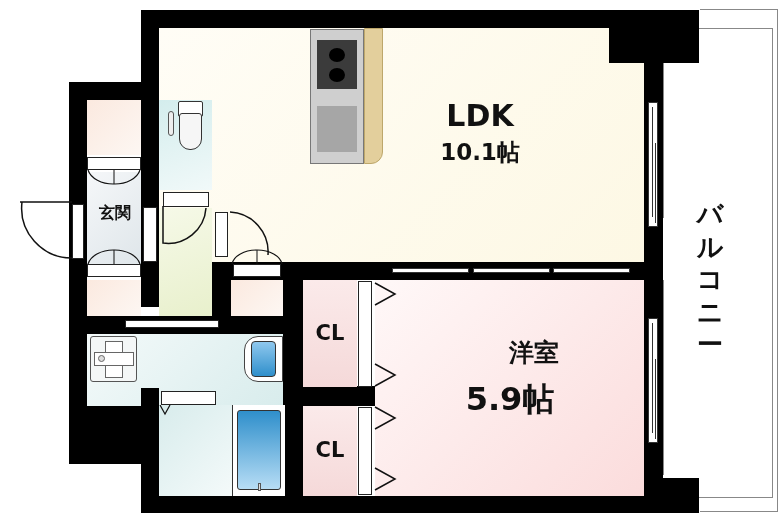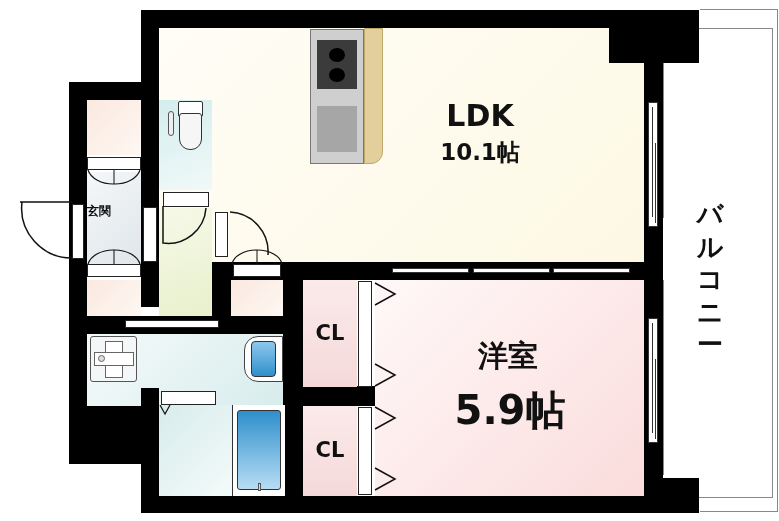--- a/index.html
+++ b/index.html
@@ -71,21 +71,21 @@
 <div class="abs" style="left:159px;top:100px;width:53px;height:90px;background:linear-gradient(160deg,#d4eded,#f1f9f9);"></div>
 <div class="abs" style="left:178px;top:101px;width:25px;height:16px;background:#fff;border:1px solid #333;border-radius:2px;"></div>
 <div class="abs" style="left:179px;top:113px;width:23px;height:37px;background:#f6f6f6;border:1px solid #333;border-radius:3px 3px 11px 11px;"></div>
 <div class="abs" style="left:168px;top:111px;width:6px;height:25px;background:#eee;border:1px solid #555;border-radius:3px;"></div>
 <div class="abs" style="left:163px;top:192px;width:46px;height:15px;background:#fff;border:1px solid #222;"></div>
 
 <div class="abs" style="left:87px;top:100px;width:54px;height:55px;background:linear-gradient(135deg,#fbe9df,#fdf7f3);"></div>
 <div class="abs" style="left:87px;top:157px;width:54px;height:13px;background:#fff;border:1px solid #222;"></div>
 
 <div class="abs" style="left:87px;top:172px;width:54px;height:92px;background:linear-gradient(135deg,#f5f7f9,#dfe6ea);"></div>
-<div class="label" style="left:72px;top:205px;width:54px;font-size:12px;">玄関</div>
+<div class="label" style="left:88px;top:205px;width:54px;font-size:16px;">玄関</div>
 <svg class="abs" style="left:20px;top:200px;" width="60" height="62">
   <path d="M0 2 L52 2 M2 2 A50 50 0 0 0 52 58" fill="none" stroke="#111" stroke-width="1.5"></path>
 </svg>
 <div class="abs white stroke" style="left:72px;top:204px;width:12px;height:55px;"></div>
 <div class="abs white stroke" style="left:143px;top:207px;width:14px;height:55px;"></div>
 
 <div class="abs" style="left:159px;top:208px;width:53px;height:108px;background:linear-gradient(160deg,#f6f9e8,#e8f0cc);"></div>
 <svg class="abs" style="left:162px;top:206px;" width="48" height="40">
   <path d="M1 0 L1 37 A38 38 0 0 0 44 2" fill="none" stroke="#111" stroke-width="1.5"></path>
 </svg>
@@ -129,22 +129,22 @@
 <div class="abs white stroke" style="left:358px;top:281px;width:14px;height:106px;"></div>
 <div class="abs white stroke" style="left:358px;top:407px;width:14px;height:88px;"></div>
 
 <div class="abs" style="left:375px;top:280px;width:269px;height:216px;background:linear-gradient(135deg,#fff8f8,#fbdcdc);"></div>
 <svg class="abs" style="left:373px;top:280px;" width="30" height="216">
   <path d="M2 3 L22 14 L2 25" fill="none" stroke="#111" stroke-width="1.5"></path>
   <path d="M2 84 L22 95 L2 106" fill="none" stroke="#111" stroke-width="1.5"></path>
   <path d="M2 127 L22 138 L2 149" fill="none" stroke="#111" stroke-width="1.5"></path>
   <path d="M2 188 L22 199 L2 210" fill="none" stroke="#111" stroke-width="1.5"></path>
 </svg>
-<div class="label" style="left:448px;top:340px;width:120px;font-size:30px;">洋室</div>
-<div class="label" style="left:440px;top:383px;width:140px;font-size:40px;margin-top:6px;">5.9帖</div>
+<div class="label" style="left:474px;top:340px;width:120px;font-size:25px;">洋室</div>
+<div class="label" style="left:440px;top:383px;width:140px;font-size:32px;">5.9帖</div>
 
 <div class="abs" style="left:392px;top:268px;width:77px;height:5px;background:#fff;border:1px solid #333;"></div>
 <div class="abs" style="left:473px;top:268px;width:77px;height:5px;background:#fff;border:1px solid #333;"></div>
 <div class="abs" style="left:553px;top:268px;width:77px;height:5px;background:#fff;border:1px solid #333;"></div>
 
 <div class="abs" style="left:648px;top:102px;width:10px;height:125px;background:#fff;border:1px solid #333;">
   <div class="abs" style="left:3px;top:4px;width:1px;height:110px;background:#333;"></div>
   <div class="abs" style="left:6px;top:40px;width:1px;height:80px;background:#333;"></div>
 </div>
 <div class="abs" style="left:648px;top:318px;width:10px;height:125px;background:#fff;border:1px solid #333;">

